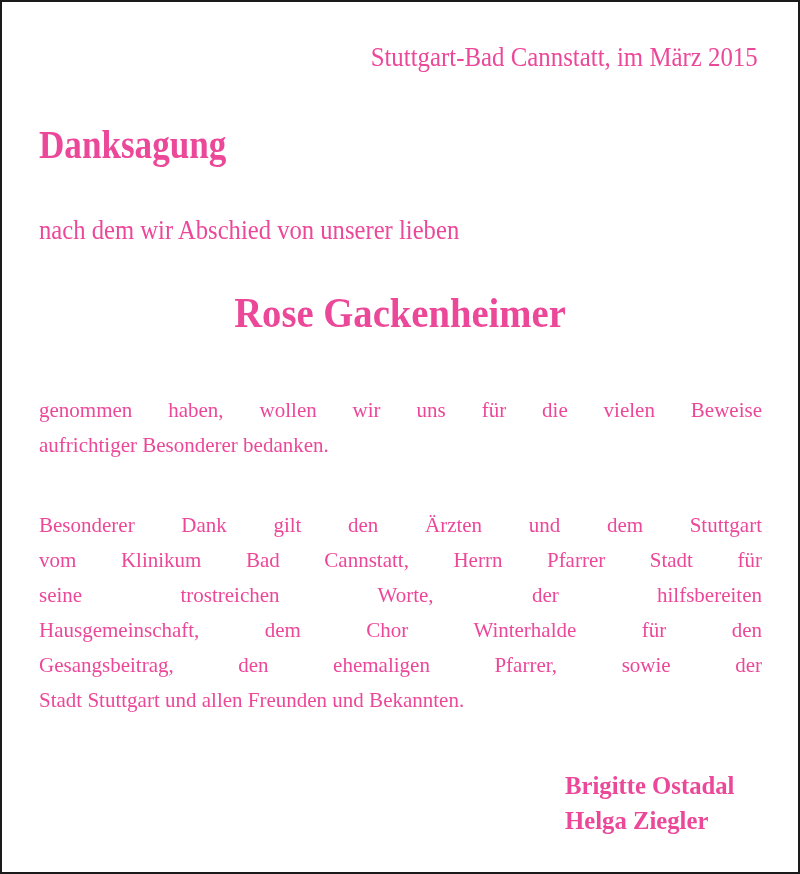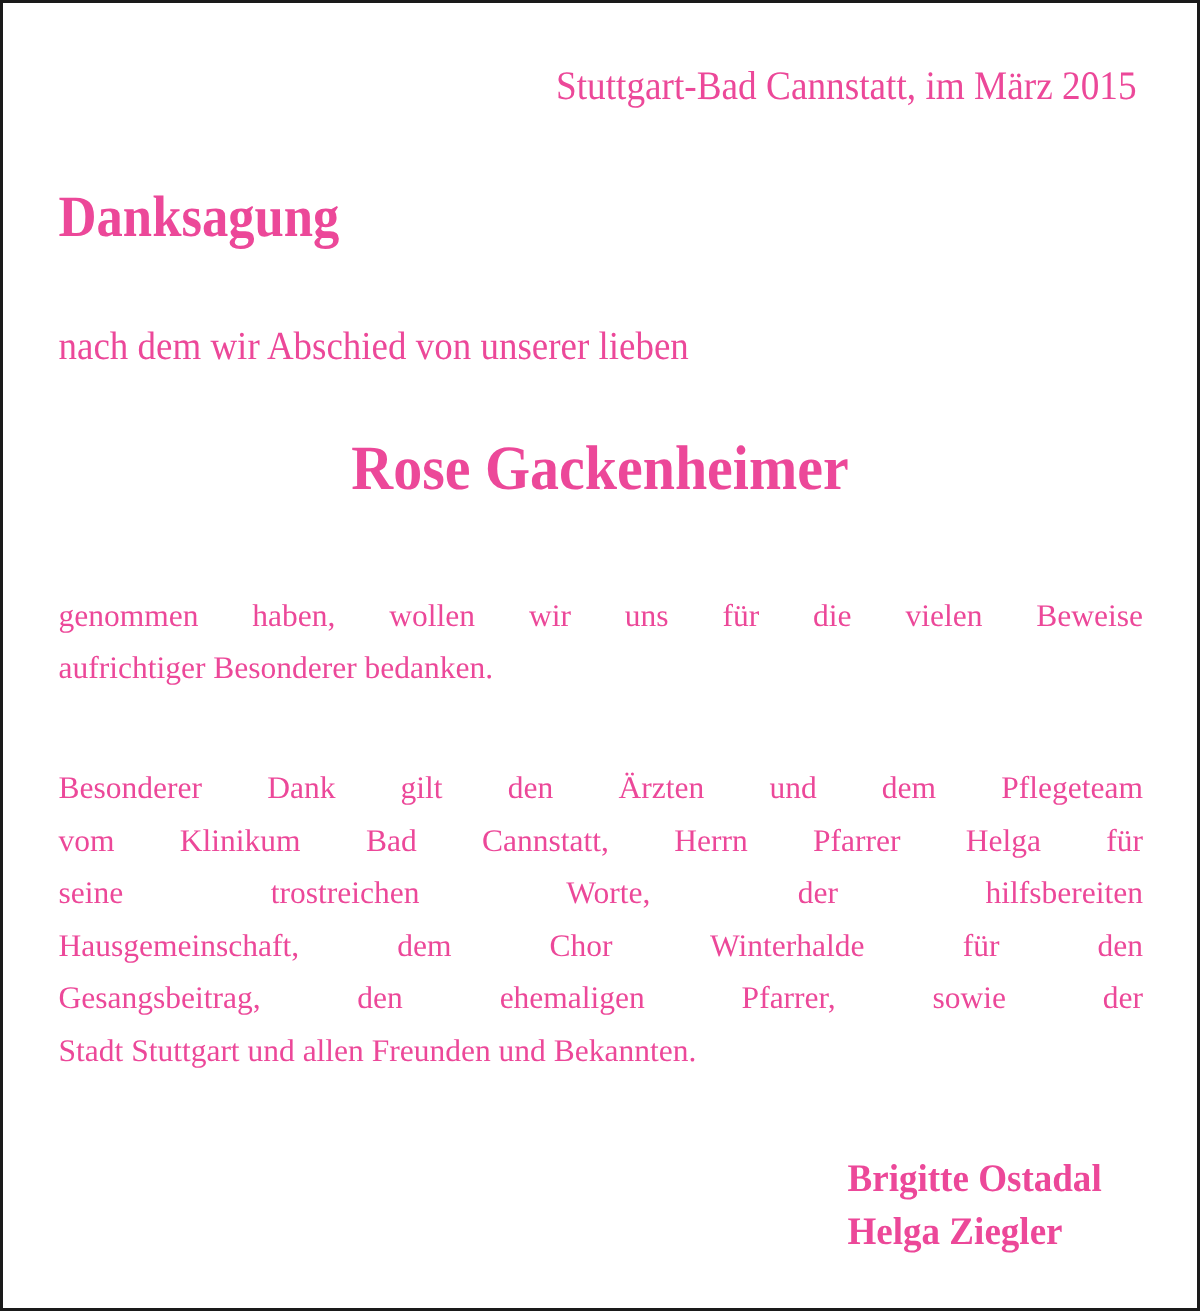--- a/index.html
+++ b/index.html
@@ -40,22 +40,22 @@
   <div class="line title">Danksagung</div>
   <div class="line intro">nach dem wir Abschied von unserer lieben</div>
   <div class="line name">Rose Gackenheimer</div>
 
   <div class="para p1">
     <span class="row j">genommen haben, wollen wir uns für die vielen Beweise</span>
     <span class="row">aufrichtiger Besonderer bedanken.</span>
   </div>
 
   <div class="para p2">
-    <span class="row j">Besonderer Dank gilt den Ärzten und dem Pflegeteam</span>
-    <span class="row j">vom Klinikum Bad Cannstatt, Herrn Pfarrer Helga für</span>
+    <span class="row j">Besonderer Dank gilt den Ärzten und dem Stuttgart</span>
+    <span class="row j">vom Klinikum Bad Cannstatt, Herrn Pfarrer Stadt für</span>
     <span class="row j">seine trostreichen Worte, der hilfsbereiten</span>
     <span class="row j">Hausgemeinschaft, dem Chor Winterhalde für den</span>
     <span class="row j">Gesangsbeitrag, den ehemaligen Pfarrer, sowie der</span>
     <span class="row">Stadt Stuttgart und allen Freunden und Bekannten.</span>
   </div>
 
   <div class="sig">
     <span class="row">Brigitte Ostadal</span>
     <span class="row">Helga Ziegler</span>
   </div>

